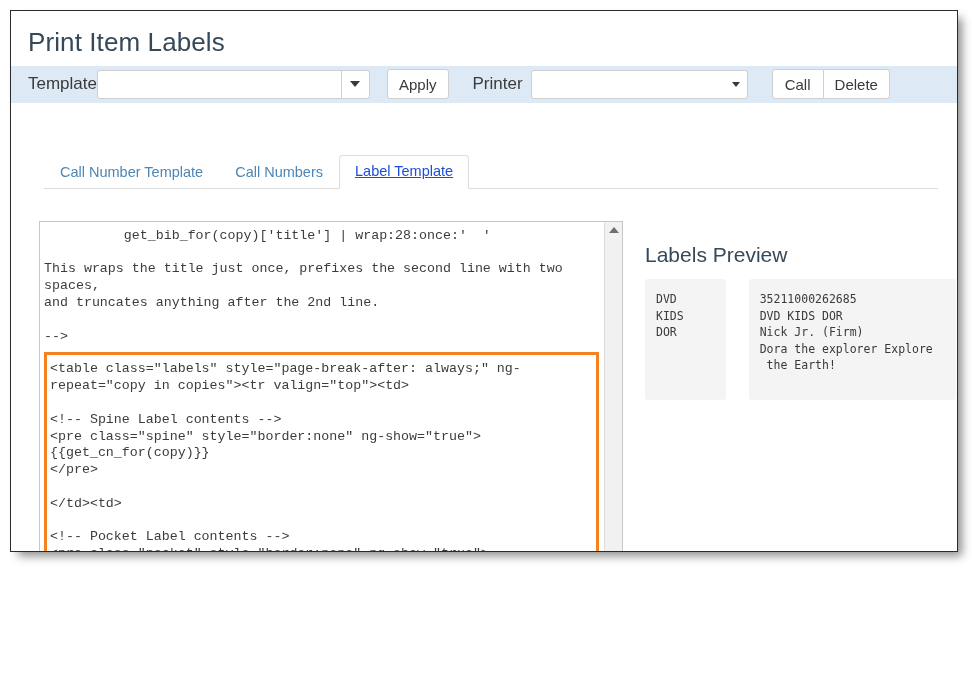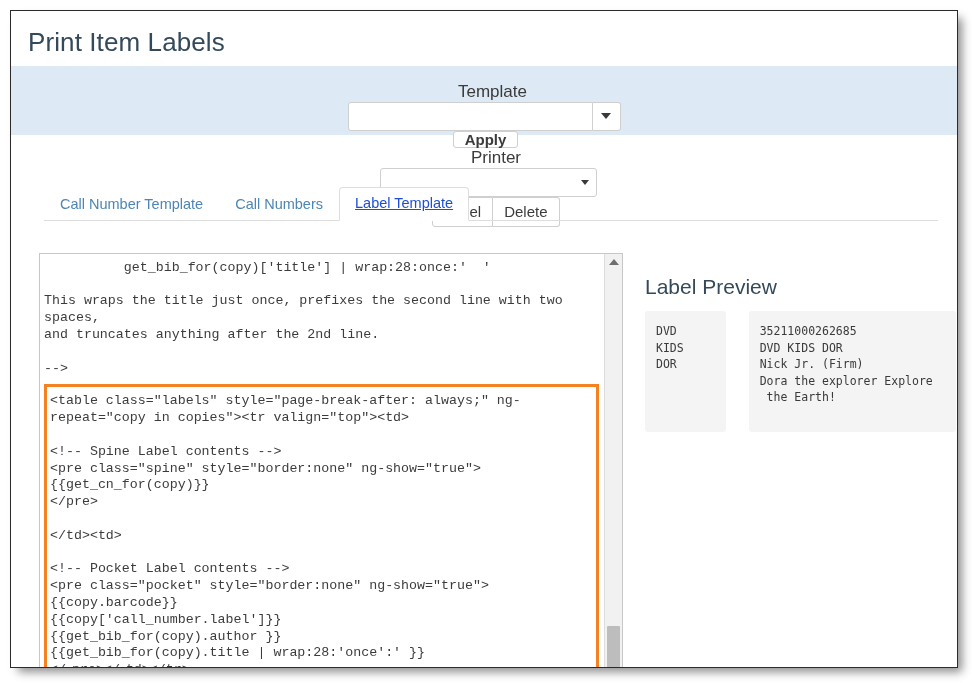--- a/index.html
+++ b/index.html
@@ -15,21 +15,21 @@
     font-family: "Liberation Sans", sans-serif;
     -webkit-font-smoothing: antialiased;
   }
 
   
   #app-frame {
     position: absolute;
     left: 10px;
     top: 10px;
     width: 948px;
-    height: 658px;
+    height: 542px;
     background: #ffffff;
     border: 1px solid #2b2b2b;
     box-sizing: border-box;
     box-shadow: 6px 6px 9px -2px rgba(0,0,0,0.45);
     overflow: hidden;
   }
 
   
   #page-title {
     font-size: 26px;
@@ -40,23 +40,22 @@
     letter-spacing: 0.1px;
     line-height: 1.15;
   }
 
   
   #toolbar {
     background: #ddeaf5;
     height: 37px;
     display: flex;
     align-items: center;
-    padding: 16px;
+    padding: 0;
     position: relative;
-    flex-direction: column;
   }
   .tb-label {
     font-size: 17px;
     color: #3b3b3b;
     white-space: nowrap;
   }
   #template-label { margin-left: 17px; }
   #printer-label  { margin-left: 24px; }
 
   .combo {
@@ -105,21 +104,21 @@
     border: 1px solid #cfcfcf;
     border-radius: 3px;
     font-family: "Liberation Sans", sans-serif;
     font-size: 15px;
     color: #3b3b3b;
     cursor: pointer;
     padding: 0 11px;
     box-sizing: border-box;
     line-height: 1;
   }
-  #apply-button  { margin-left: 3px; font-weight: bold; }
+  #apply-button  { margin-left: 17px; }
 
   
   #printer-select-wrap {
     position: relative;
     width: 217px;
     height: 29px;
     margin-left: 8px;
   }
   #printer-select {
     width: 100%;
@@ -345,21 +344,21 @@
     <button class="tb-btn" id="apply-button">Apply</button>
 
     <span class="tb-label" id="printer-label">Printer</span>
 
     <div id="printer-select-wrap">
       <input id="printer-select" type="text" value="" style="">
       <span id="printer-caret-icon"></span>
     </div>
 
     <div id="save-delete-group">
-      <button class="tb-btn" id="save-button">Label</button>
+      <button class="tb-btn" id="save-button">Call</button>
       <button class="tb-btn" id="delete-button">Delete</button>
     </div>
   </div>
 
   <div id="content">
 
     <div id="tab-bar">
       <div class="tab">Call Number Template</div>
       <div class="tab">Call Numbers</div>
       <div class="tab active">Label Template</div>
@@ -407,21 +406,21 @@
           <g stroke="#9a9a9a" stroke-width="1.2">
             <line x1="4" y1="15" x2="15" y2="4"></line>
             <line x1="8" y1="15" x2="15" y2="8"></line>
             <line x1="12" y1="15" x2="15" y2="12"></line>
           </g>
         </svg>
       </div>
     </div>
 
     <div id="preview-panel">
-      <h2 id="preview-title">Label Preview</h2>
+      <h2 id="preview-title">Labels Preview</h2>
       <div id="preview-labels">
         <div class="preview-box" id="preview-spine">DVD
 KIDS
 DOR</div>
         <div class="preview-box" id="preview-pocket">35211000262685
 DVD KIDS DOR
 Nick Jr. (Firm)
 Dora the explorer Explore
  the Earth!</div>
       </div>

